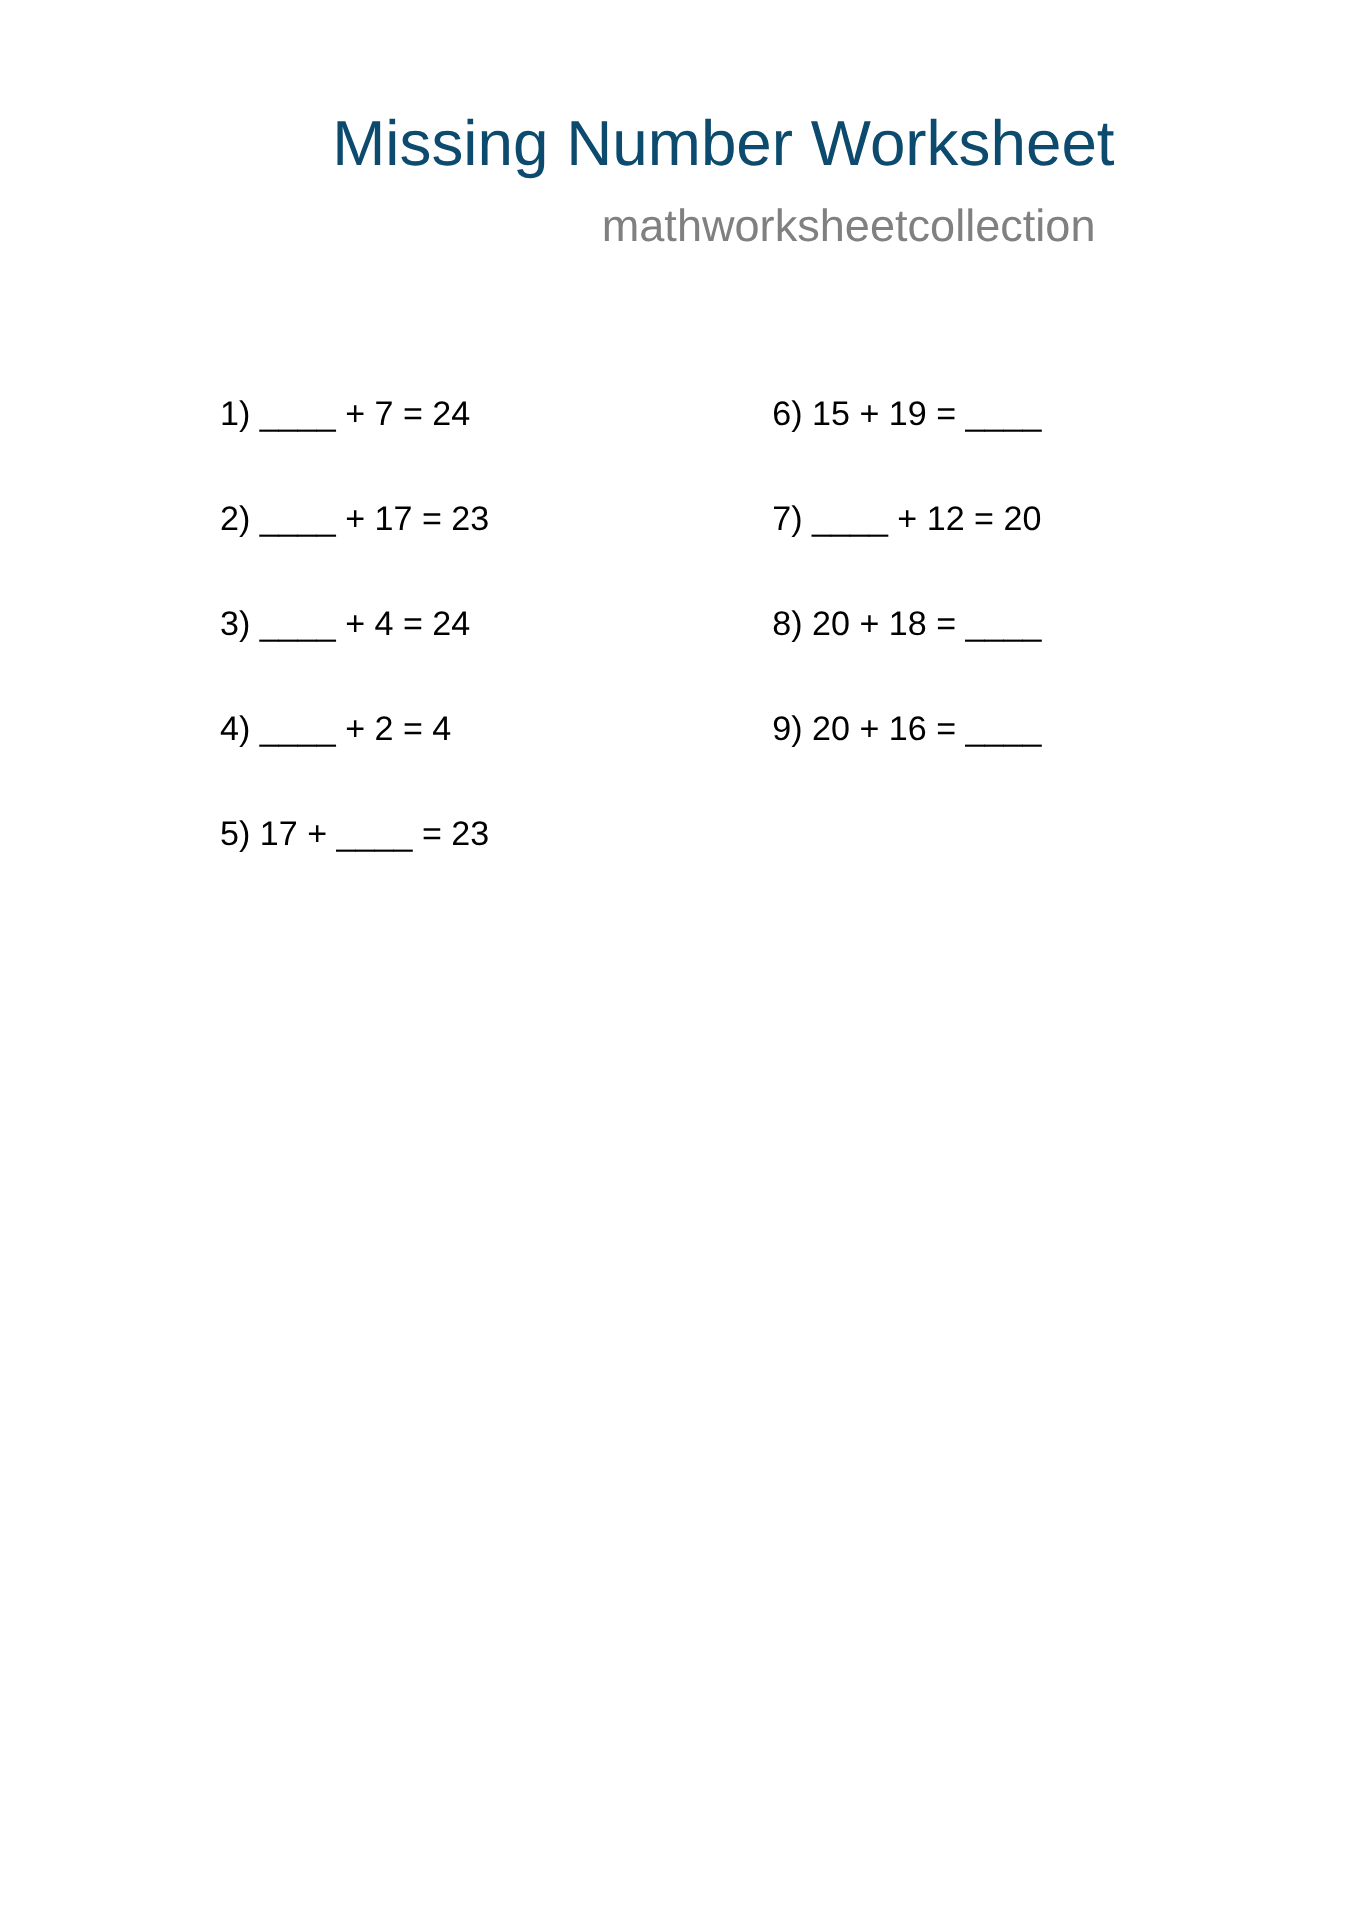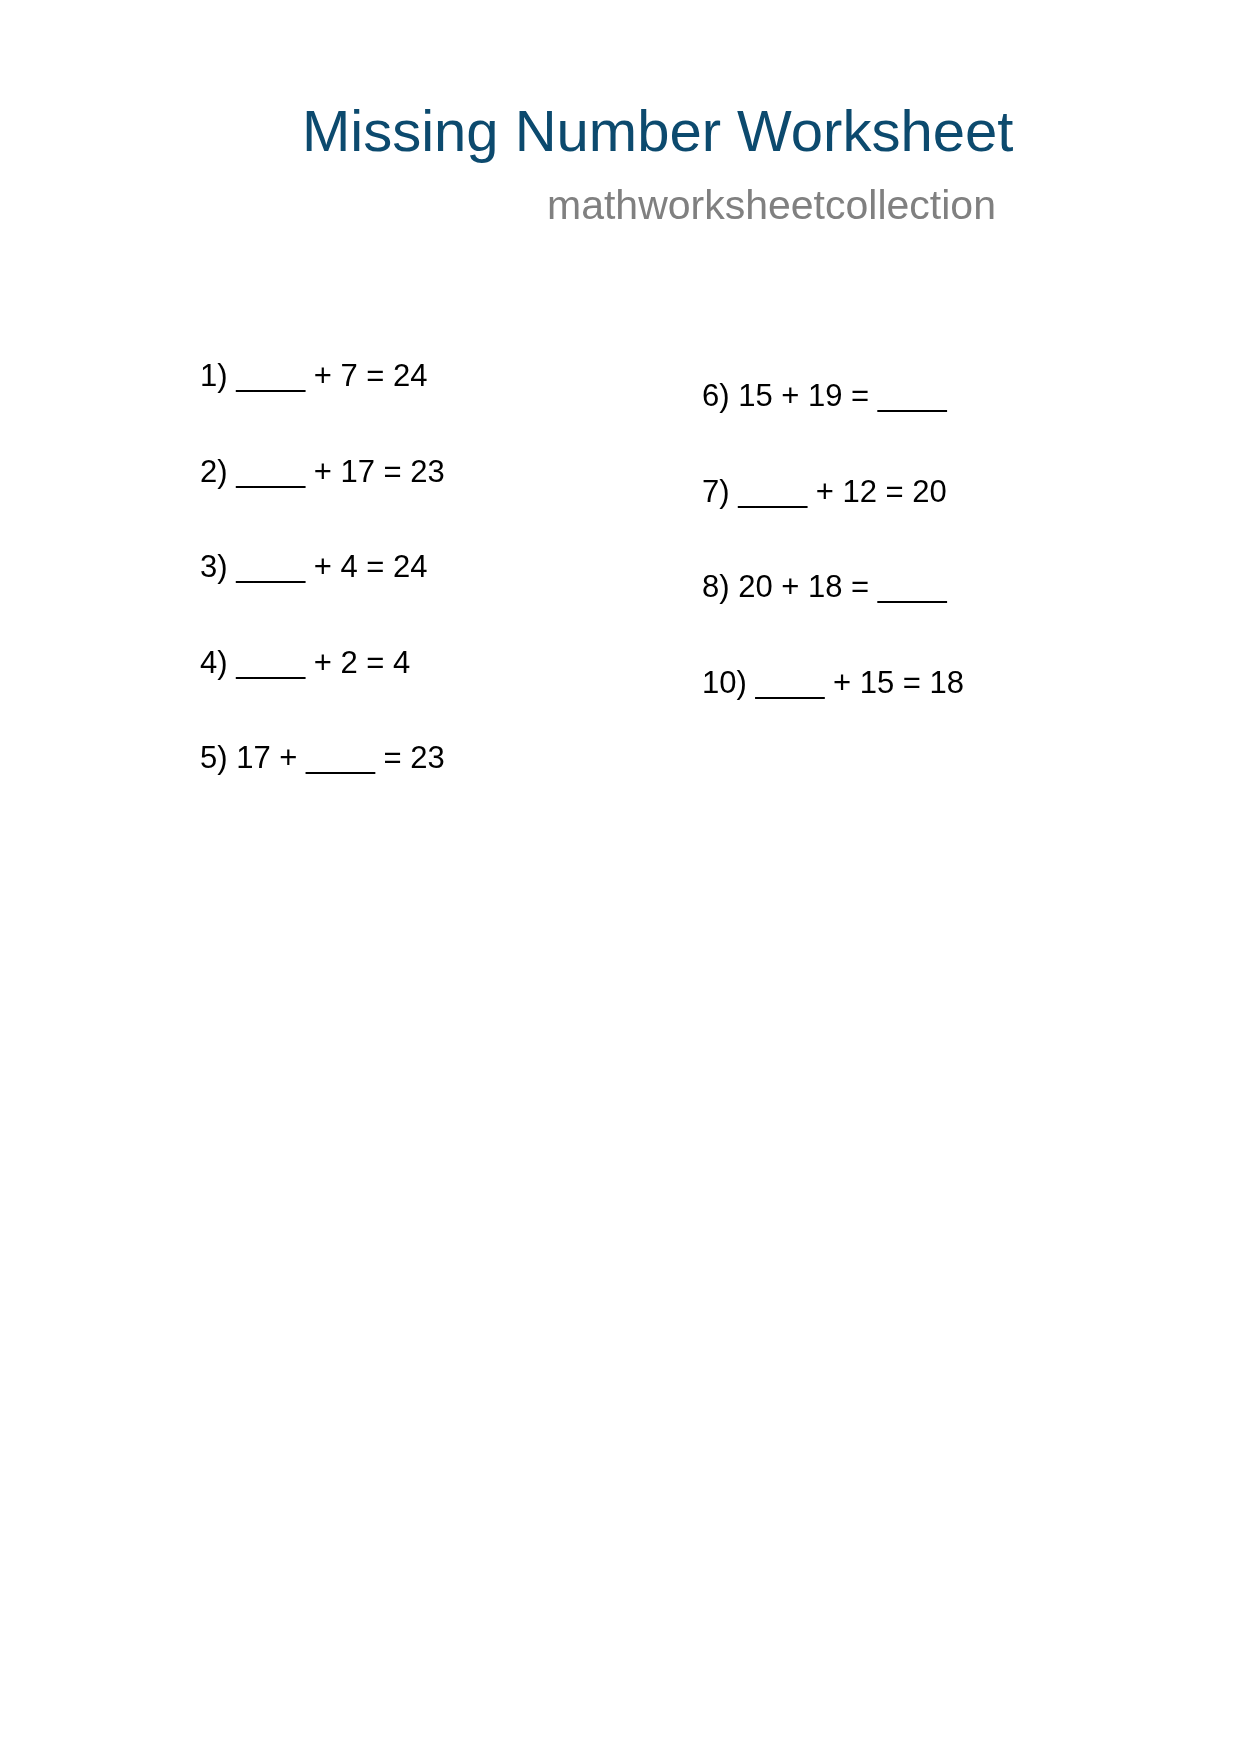--- a/index.html
+++ b/index.html
@@ -32,21 +32,21 @@
       line-height: 50px;
       white-space: nowrap;
       color: #808080;
       margin-left: 44px;
     }
     .col {
       position: absolute;
       top: 348px;
     }
     .col.left { left: 200px; }
-    .col.right { left: 702px; margin-top: 20px; }
+    .col.right { left: 702px; }
     .problem {
       height: 95.5px;
       font-size: 31px;
       line-height: 56px;
       white-space: nowrap;
     }
   </style>
 </head>
 <body>
 
@@ -58,14 +58,14 @@
   <div class="problem">2) ____ + 17 = 23</div>
   <div class="problem">3) ____ + 4 = 24</div>
   <div class="problem">4) ____ + 2 = 4</div>
   <div class="problem">5) 17 + ____ = 23</div>
 </div>
 
 <div class="col right">
   <div class="problem">6) 15 + 19 = ____</div>
   <div class="problem">7) ____ + 12 = 20</div>
   <div class="problem">8) 20 + 18 = ____</div>
-  <div class="problem">10) ____ + 15 = 18</div>
+  <div class="problem">9) 20 + 16 = ____</div>
 </div>
 
 </body></html>

